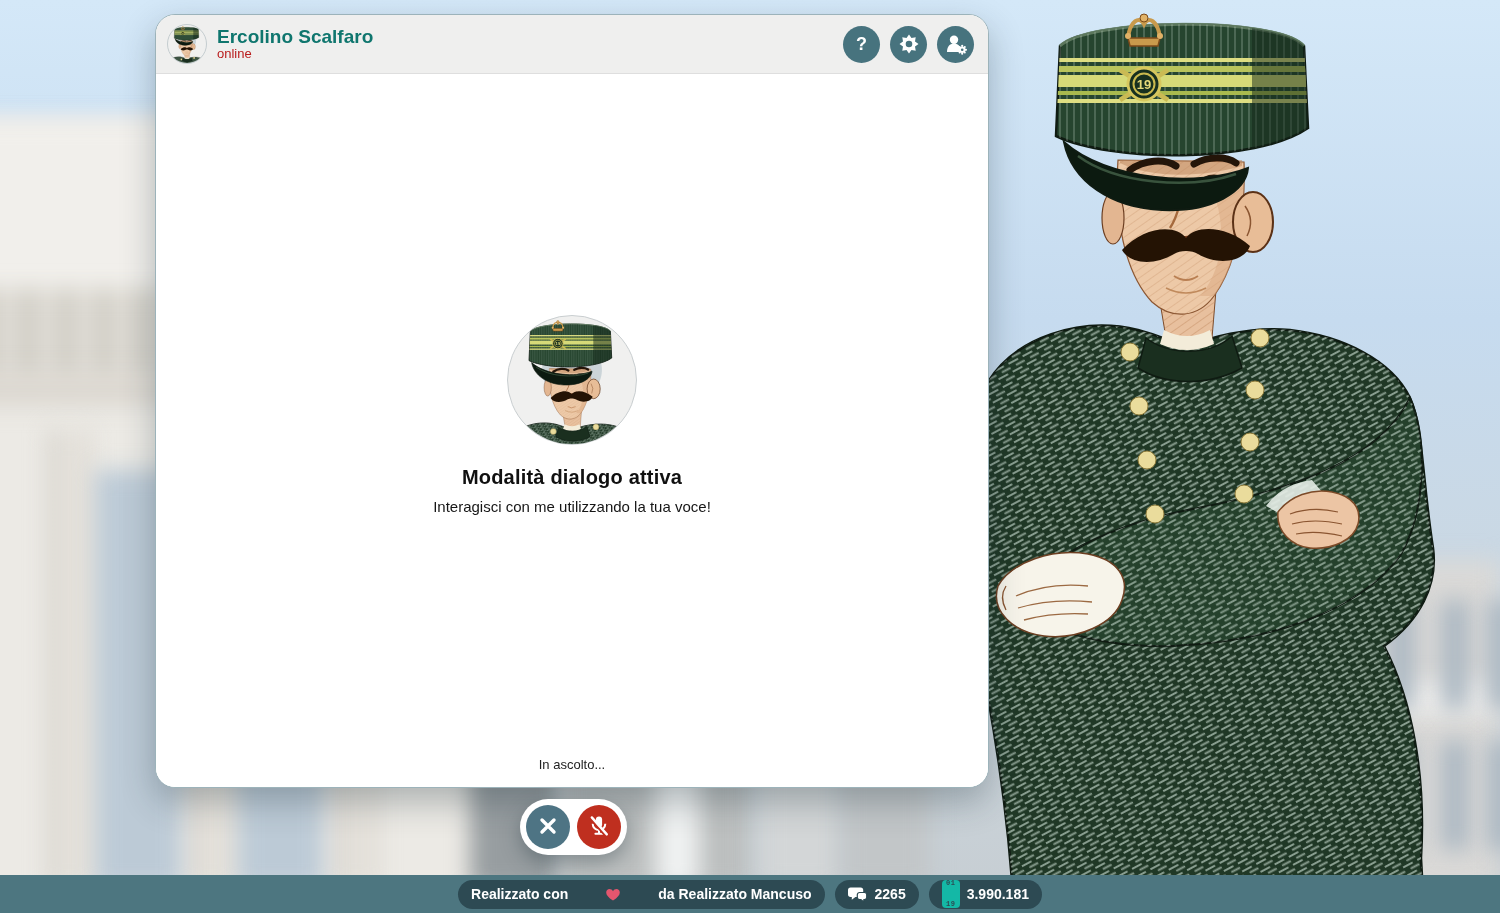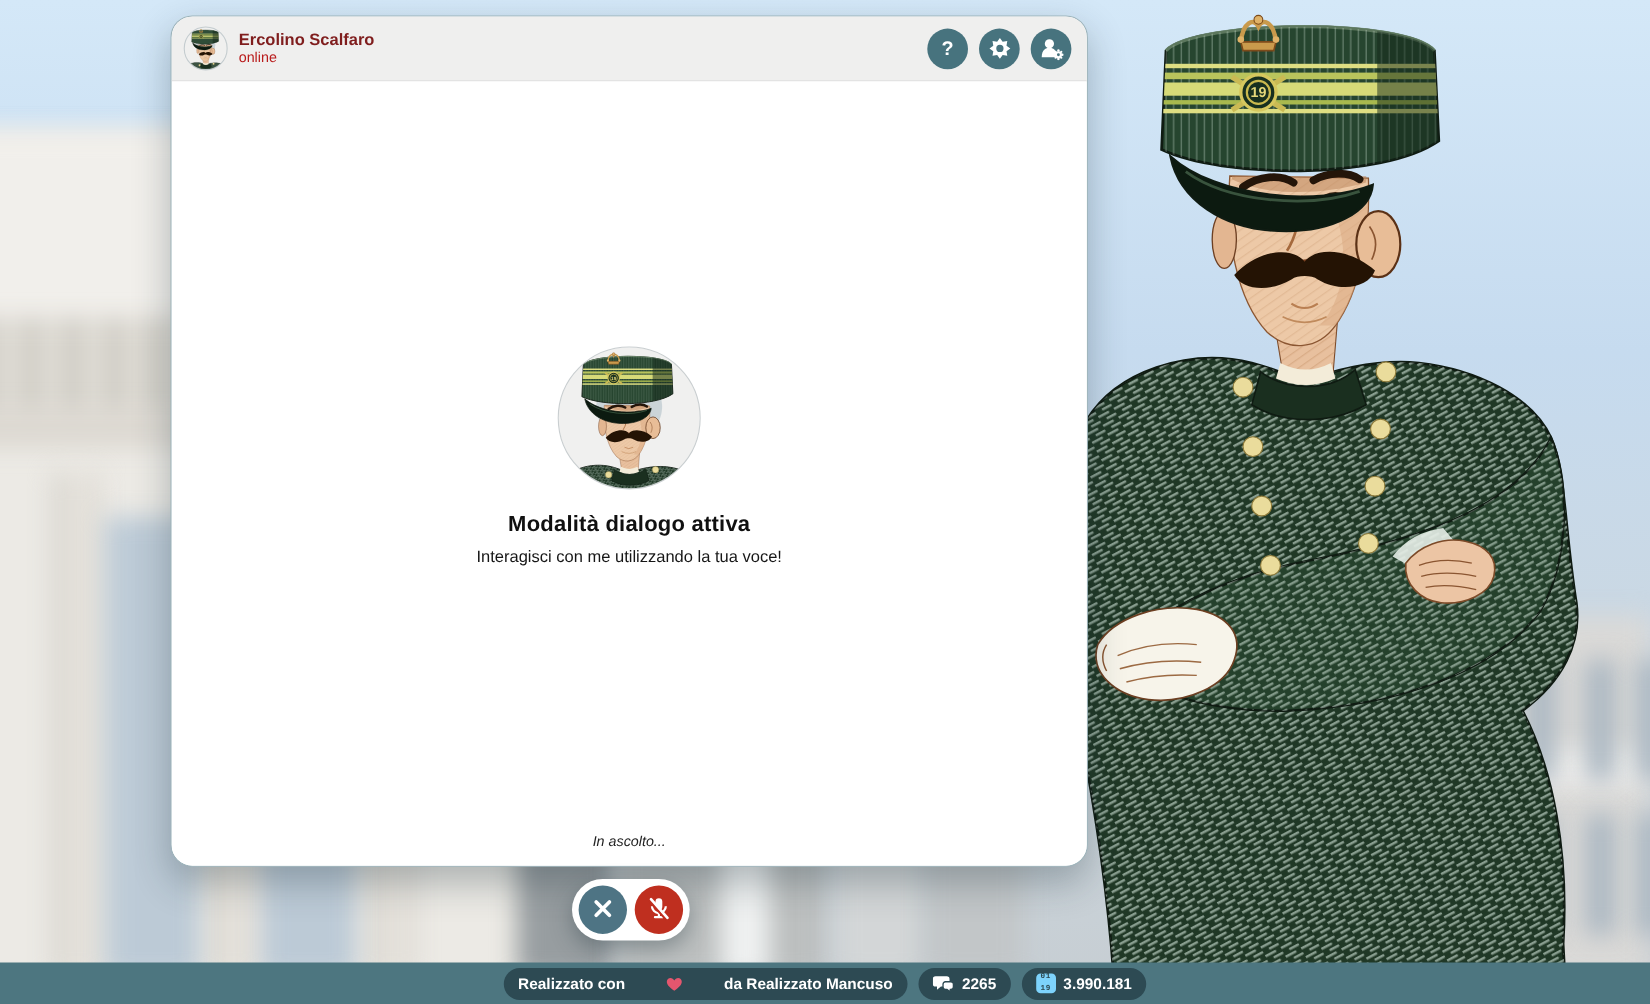--- a/index.html
+++ b/index.html
@@ -38,49 +38,49 @@
   .modal{position:absolute;left:155px;top:14px;width:832px;height:772px;background:#fff;
     border:1px solid #9cb3ba;border-radius:20px;box-shadow:0 14px 34px rgba(25,45,55,.30);
     display:flex;flex-direction:column;overflow:hidden;z-index:5;}
   .modal-header{height:58px;flex:0 0 58px;background:#efefee;border-bottom:1px solid #dedede;
     display:flex;align-items:center;padding:0 14px 0 11px;gap:10px;}
   .avatar{border-radius:50%;overflow:hidden;flex:0 0 auto;
     background:radial-gradient(circle at 50% 42%,#cbd4d8 0%,#cbd4d8 30%,#f0f0ef 31%);}
   .avatar svg{display:block;width:100%;height:100%;}
   .avatar-sm{width:38px;height:38px;border:1px solid #c4cccf;}
   .hd-texts{display:flex;flex-direction:column;line-height:1.15;}
-  .contact-name{font-size:15px;font-weight:bold;color:#7f1d1d;}
+  .contact-name{font-size:19px;font-weight:bold;color:#0f766e;}
   .contact-status{font-size:13px;color:#b91c1c;}
   .header-buttons{margin-left:auto;display:flex;gap:10px;}
   .hbtn{width:37px;height:37px;border-radius:50%;background:#47737e;border:none;cursor:pointer;
     display:flex;align-items:center;justify-content:center;color:#fff;padding:0;}
   .hbtn svg{display:block;}
   .q-glyph{font-size:18px;font-weight:bold;color:#fff;font-family:"Liberation Sans",sans-serif;}
   .modal-body{flex:1;display:flex;flex-direction:column;align-items:center;background:#fff;}
   .avatar-lg{width:128px;height:128px;margin-top:241px;border:1px solid #c9ced0;}
   .dialog-title{margin-top:21px;font-size:20px;font-weight:800;color:#101010;letter-spacing:.2px;text-align:right;}
   .dialog-subtitle{margin-top:9px;font-size:15px;color:#161616;}
-  .listening{margin-top:auto;margin-bottom:15px;font-size:13px;font-style:italic;color:#222;}
+  .listening{margin-top:auto;margin-bottom:15px;font-size:13px;color:#222;}
 
   
   .controls{position:absolute;left:520px;top:799px;height:56px;padding:0 6px;border-radius:30px;
     background:#fff;box-shadow:0 8px 20px rgba(25,45,55,.35);display:flex;align-items:center;gap:7px;z-index:6;}
   .cbtn{width:44px;height:44px;border-radius:50%;border:none;cursor:pointer;padding:0;
     display:flex;align-items:center;justify-content:center;}
   .close-btn{background:#4e7484;}
   .mic-btn{background:#bf2f1f;}
 
   
   .bottombar{position:absolute;left:0;bottom:0;width:100%;height:38px;background:#4d7680;
     display:flex;align-items:center;justify-content:center;gap:10px;z-index:10;}
   .fpill{height:29px;background:#2d4a53;border-radius:15px;color:#fff;font-weight:bold;font-size:14px;
     display:flex;align-items:center;gap:7px;padding:0 13px;border:none;cursor:default;}
   .fpill.link{cursor:pointer;gap:37px;}
   .fpill svg{display:block;}
-  .counter-ic{width:18px;height:18px;background:#7dd3fc;border-radius:4px;display:flex;flex-direction:column;
+  .counter-ic{width:18px;height:28px;background:#14b8a6;border-radius:4px;display:flex;flex-direction:column;
     align-items:center;justify-content:space-between;line-height:1;}
   .counter-ic span{font-size:7px;font-weight:bold;color:#2d4a53;letter-spacing:.5px;
     font-family:"Liberation Mono","DejaVu Sans Mono",monospace;}
 </style>
 </head>
 <body>
 
 <svg width="0" height="0" style="position:absolute" aria-hidden="true">
   <defs>
     <pattern id="hatchW" width="16" height="9" patternUnits="userSpaceOnUse" patternTransform="rotate(-28)">

